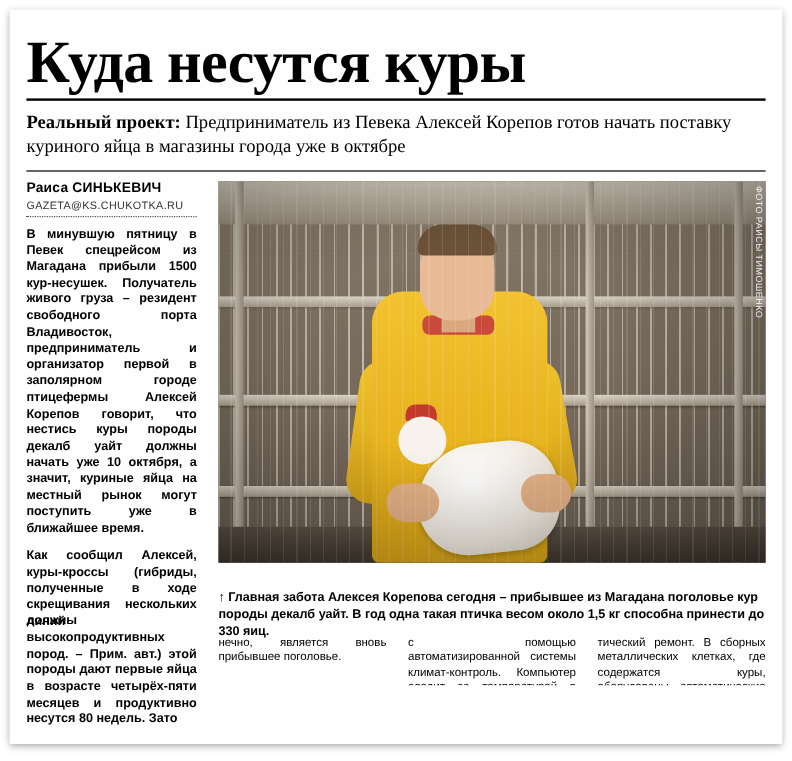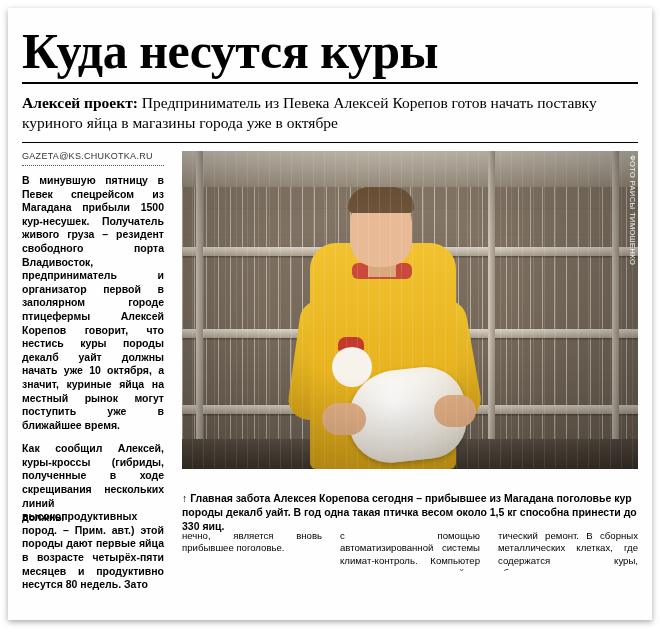--- a/index.html
+++ b/index.html
@@ -296,28 +296,29 @@
 
 <div class="page">
   <div class="paper">
     <div class="inner">
 
       <h1 class="headline">Куда несутся куры</h1>
 
       <div class="rule-thick"></div>
 
       <div class="deck">
-        <b>Алексей проект:</b><span> Предприниматель из Певека Алексей Корепов готов начать поставку куриного яйца в магазины города уже в октябре</span>
+        <b>Реальный проект:</b><span> Предприниматель из Певека Алексей Корепов готов начать поставку куриного яйца в магазины города уже в октябре</span>
       </div>
 
       <div class="rule-thin"></div>
 
       <div class="content">
 
         <div class="col-left">
+          <div class="byline">Раиса СИНЬКЕВИЧ</div>
           <div class="byline-mail">GAZETA@KS.CHUKOTKA.RU</div>
           <div class="dotted"></div>
           <p class="lead-text">В минувшую пятницу в Певек спецрейсом из Магадана прибыли 1500 кур-несушек. Получатель живого груза – резидент свободного порта Владивосток, предприниматель и организатор первой в заполярном городе птицефермы Алексей Корепов говорит, что нестись куры породы декалб уайт должны начать уже 10 октября, а значит, куриные яйца на местный рынок могут поступить уже в ближайшее время.</p>
           <p class="body-text">Как сообщил Алексей, куры-кроссы (гибриды, полученные в ходе скрещивания нескольких линий высокопродуктивных пород. – Прим. авт.) этой породы дают первые яйца в возрасте четырёх-пяти месяцев и продуктивно несутся 80 недель. Зато</p>
         </div>
 
         <div class="left-bottom">должны</div>
 
         <div class="photo-wrap">
           <div class="photo">

